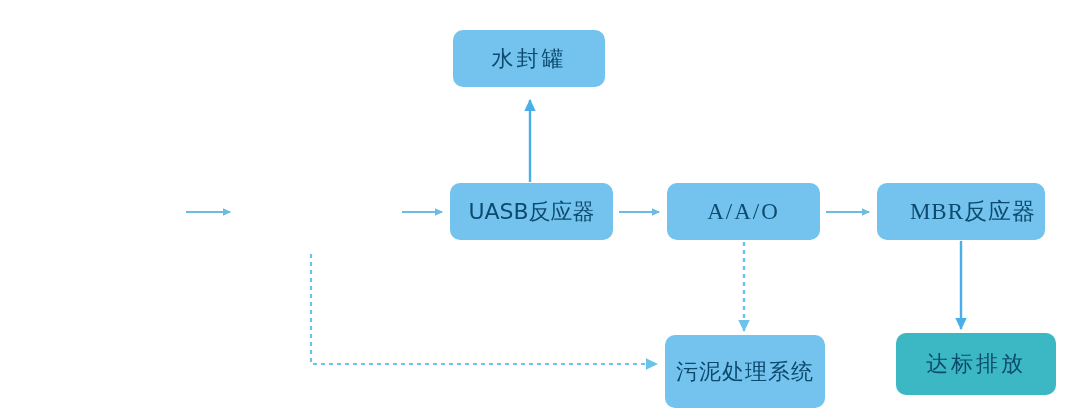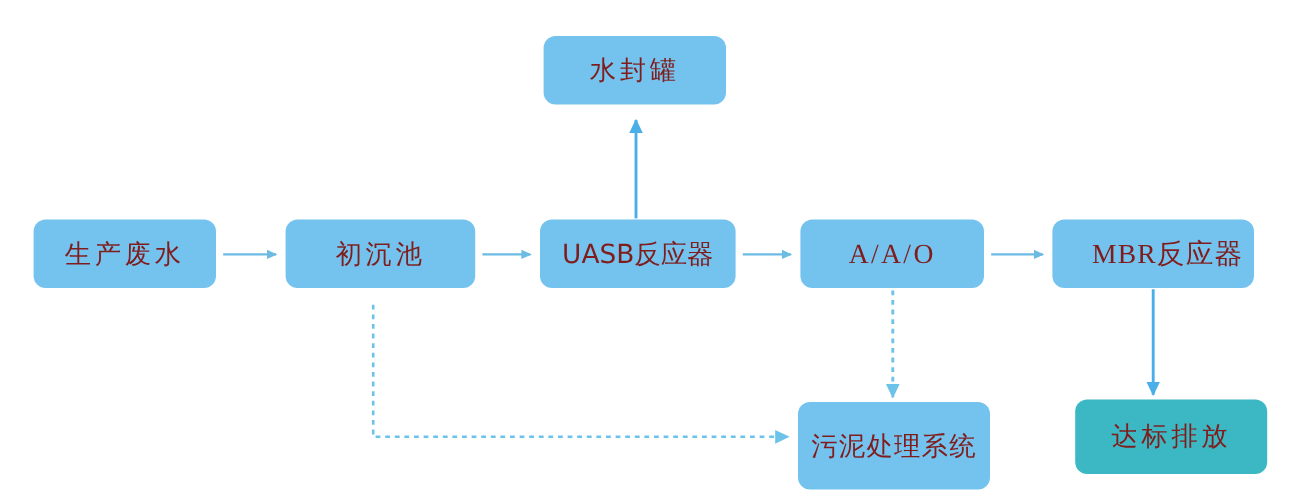--- a/index.html
+++ b/index.html
@@ -18,21 +18,21 @@
     background: #ffffff;
     overflow: hidden;
   }
   .node {
     position: absolute;
     box-sizing: border-box;
     border-radius: 10px;
     display: flex;
     align-items: center;
     justify-content: center;
-    color: #7f1d1d;
+    color: #0c4a6e;
     letter-spacing: 3px;
     white-space: nowrap;
     user-select: none;
   }
   .node.cjk {
     font-family: "DejaVu Sans", "Liberation Sans", sans-serif;
     font-size: 22px;
     font-weight: 400;
   }
   .node.serif {
@@ -88,27 +88,21 @@
 
     <line x1="530" y1="182" x2="530" y2="100" stroke="#4aaee8" stroke-width="2.4" marker-end="url(#ah-bright)"></line>
 
     <line x1="961" y1="241" x2="961" y2="329" stroke="#4aaee8" stroke-width="2.4" marker-end="url(#ah-bright)"></line>
 
     <line x1="744" y1="242" x2="744" y2="331" stroke="#6cc3ea" stroke-width="2.4" stroke-dasharray="4 4" marker-end="url(#ah-dashed)"></line>
 
     <path d="M311,254 L311,364 L657,364" fill="none" stroke="#6cc3ea" stroke-width="2.2" stroke-dasharray="4 4" marker-end="url(#ah-dashed)"></path>
   </svg>
 
-  <div class="node cjk" style="left:28px; top:183px; width:152px; height:57px; background:#74c3ee;">
-    <span>生产废水</span>
-  </div>
 
-  <div class="node cjk" style="left:238px; top:183px; width:158px; height:57px; background:#74c3ee;">
-    <span>初沉池</span>
-  </div>
 
   <div class="node serif" style="left:667px; top:183px; width:153px; height:57px; background:#74c3ee;">
     <span>A/A/O</span>
   </div>
 
   <div class="node sanscjk" style="left:450px; top:183px; width:163px; height:57px; background:#74c3ee;">
     <span>UASB反应器</span>
   </div>
 
   <div class="node mixed" style="left:877px; top:183px; width:168px; height:57px; background:#74c3ee;">

